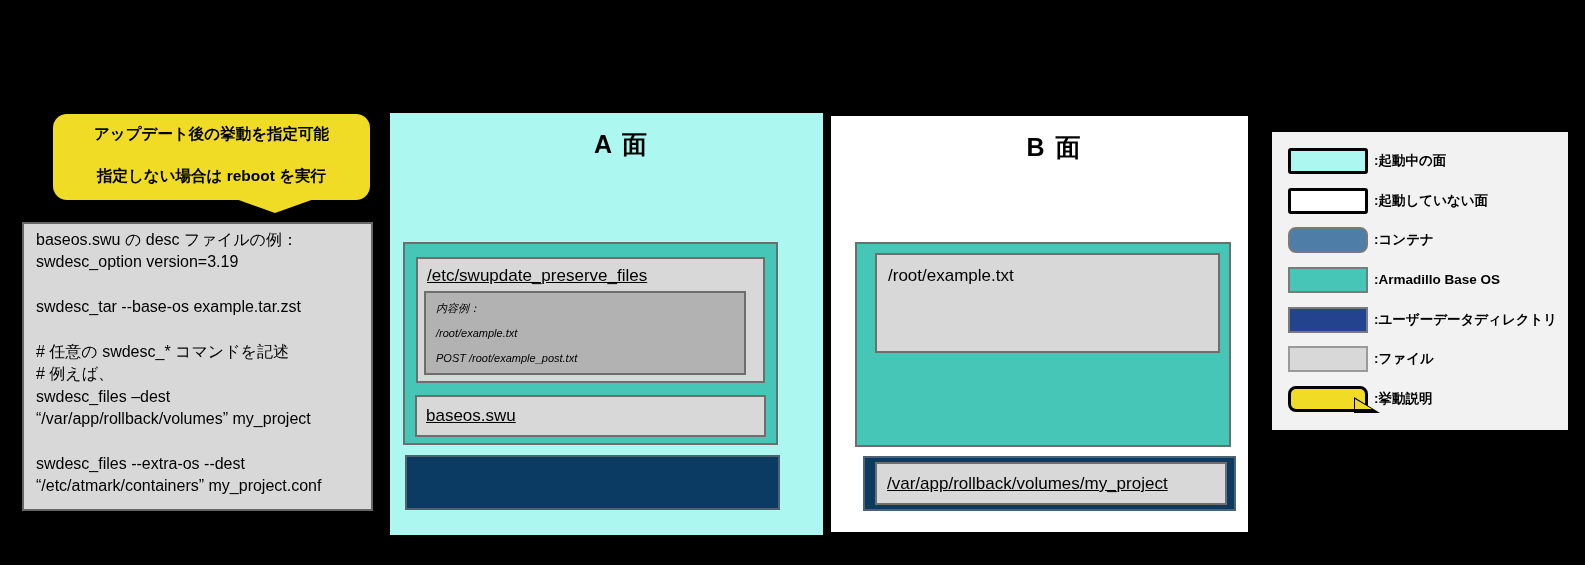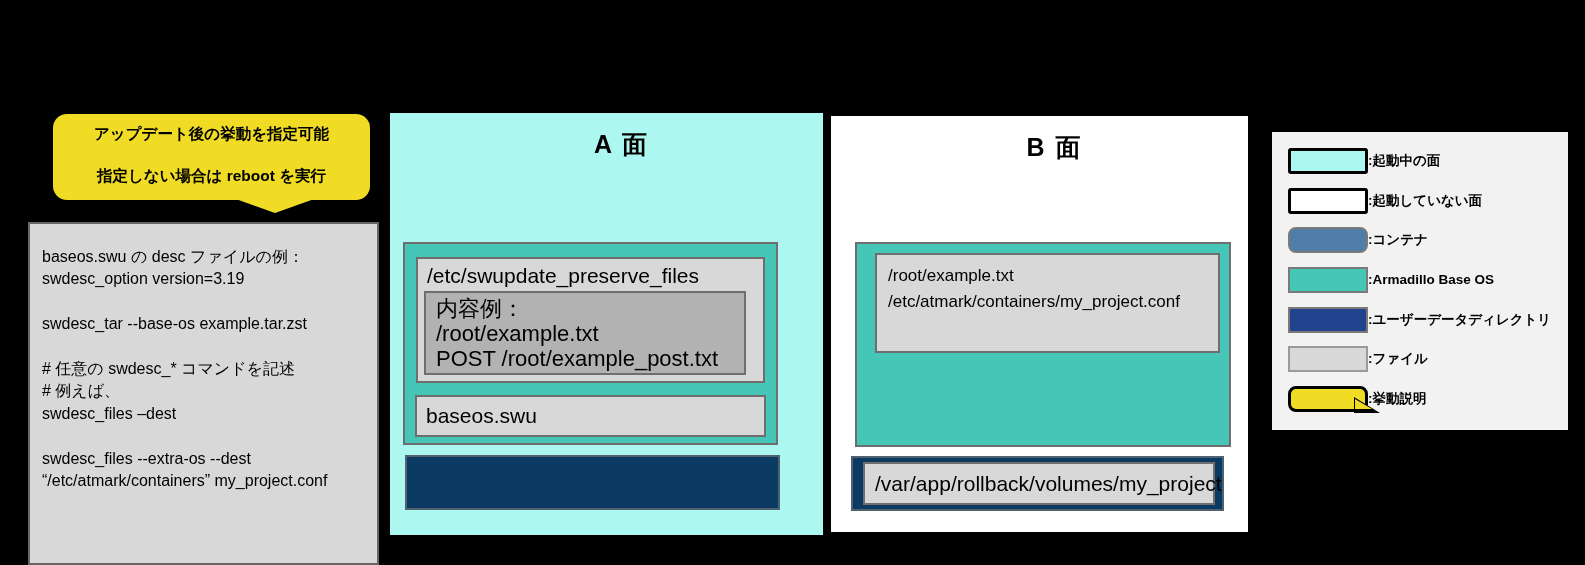--- a/index.html
+++ b/index.html
@@ -9,56 +9,56 @@
 
   
   .callout{left:53px;top:114px;width:317px;height:86px;background:#F0DB25;
            border-radius:14px;z-index:3;text-align:center;padding-top:9px;}
   .callout-line{font-size:15.5px;font-weight:bold;line-height:21px;min-height:21px;white-space:nowrap;}
   .callout-tail{left:233px;top:198px;width:0;height:0;z-index:3;
                 border-left:42px solid transparent;border-right:42px solid transparent;
                 border-top:15px solid #F0DB25;}
 
   
-  .code-box{left:28px;top:222px;width:351px;height:343px;background:#D8D8D8;
-            border:2px solid #666;padding:22px 12px;}
+  .code-box{left:22px;top:222px;width:351px;height:289px;background:#D8D8D8;
+            border:2px solid #666;padding:5px 12px;}
   .code-line{font-size:16px;line-height:22.4px;min-height:22.4px;white-space:nowrap;}
 
   
   .panel-a{left:390px;top:113px;width:433px;height:422px;background:#ACF8F1;}
   .panel-b{left:828px;top:113px;width:423px;height:422px;background:#FFFFFF;border:3px solid #000;}
   .panel-title{left:15px;top:15px;width:100%;text-align:center;font-size:25px;font-weight:bold;letter-spacing:2px;}
 
   .os-box{background:#46C6B6;border:2px solid #6E6E6E;}
   .a-os{left:13px;top:129px;width:375px;height:203px;}
   .b-os{left:24px;top:126px;width:376px;height:205px;}
 
   .file-box{background:#D8D8D8;border:2px solid #6E6E6E;}
-  .file-label{font-size:21px;line-height:24px;white-space:nowrap;}
+  .file-label{font-size:17px;line-height:24px;white-space:nowrap;text-decoration:underline;}
 
   .preserve-box{left:11px;top:13px;width:349px;height:126px;padding:5px 0 0 9px;}
   .inner-box{left:6px;top:32px;width:322px;height:84px;background:#B2B2B2;
              border:2px solid #6E6E6E;padding:3px 10px;}
-  .inner-line{font-size:22px;line-height:25px;min-height:25px;white-space:nowrap;}
+  .inner-line{font-size:11px;line-height:25px;min-height:25px;white-space:nowrap;font-style:italic;}
 
   .swu-box{left:10px;top:151px;width:351px;height:42px;padding:7px 1px 0 9px;}
 
   .bfiles-box{left:18px;top:9px;width:345px;height:100px;padding:8px 0 0 11px;}
   .bfile-line{font-size:17px;line-height:26px;min-height:26px;white-space:nowrap;}
 
   .user-box{background:#0B3A62;border:2px solid #50616F;}
   .a-user{left:15px;top:342px;width:375px;height:55px;}
-  .b-user{left:20px;top:340px;width:373px;height:55px;}
+  .b-user{left:32px;top:340px;width:373px;height:55px;}
   .b-user-inner{left:10px;top:4px;width:352px;height:43px;padding:8px 0 0 10px;}
 
   
   .legend{left:1272px;top:132px;width:296px;height:298px;background:#F2F2F2;
           display:flex;flex-direction:column;justify-content:space-between;
           padding:16px 8px 18px 16px;}
-  .legend-row{display:flex;align-items:center;}
+  .legend-row{display:flex;align-items:center;gap:6px;}
   .swatch{width:80px;height:26px;box-sizing:border-box;flex:0 0 80px;position:relative;}
   .legend-label{font-size:13.5px;font-weight:bold;white-space:nowrap;}
   .sw-cyan{background:#ACF8F1;border:3px solid #000;border-radius:3px;}
   .sw-white{background:#FFFFFF;border:3px solid #000;border-radius:3px;}
   .sw-container{background:#4E7DA8;border:2px solid #7A7A7A;border-radius:8px;}
   .sw-os{background:#46C6B6;border:2px solid #7A7A7A;}
   .sw-user{background:#24438E;border:2px solid #7A7A7A;}
   .sw-file{background:#D8D8D8;border:2px solid #9A9A9A;}
   .sw-bubble{background:#F0DB25;border:3px solid #000;border-radius:8px;}
   .sw-bubble::before{content:"";position:absolute;right:-15px;bottom:-4px;width:0;height:0;
@@ -78,20 +78,21 @@
 
 <div class="abs code-box">
   <div class="code-line">baseos.swu の desc ファイルの例：</div>
   <div class="code-line">swdesc_option version=3.19</div>
   <div class="code-line"></div>
   <div class="code-line">swdesc_tar --base-os example.tar.zst</div>
   <div class="code-line"></div>
   <div class="code-line"># 任意の swdesc_* コマンドを記述</div>
   <div class="code-line"># 例えば、</div>
   <div class="code-line">swdesc_files –dest</div>
+  <div class="code-line">“/var/app/rollback/volumes”  my_project</div>
   <div class="code-line"></div>
   <div class="code-line">swdesc_files --extra-os --dest</div>
   <div class="code-line">“/etc/atmark/containers” my_project.conf</div>
 </div>
 
 <div class="abs panel-a">
   <div class="abs panel-title">A 面</div>
 
   <div class="abs os-box a-os">
     <div class="abs file-box preserve-box">
@@ -109,21 +110,20 @@
 
   <div class="abs user-box a-user"></div>
 </div>
 
 <div class="abs panel-b">
   <div class="abs panel-title">B 面</div>
 
   <div class="abs os-box b-os">
     <div class="abs file-box bfiles-box">
       <div class="bfile-line">/root/example.txt</div>
-      <div class="bfile-line">/etc/atmark/containers/my_project.conf</div>
     </div>
   </div>
 
   <div class="abs user-box b-user">
     <div class="abs file-box b-user-inner">
       <div class="file-label">/var/app/rollback/volumes/my_project</div>
     </div>
   </div>
 </div>
 

